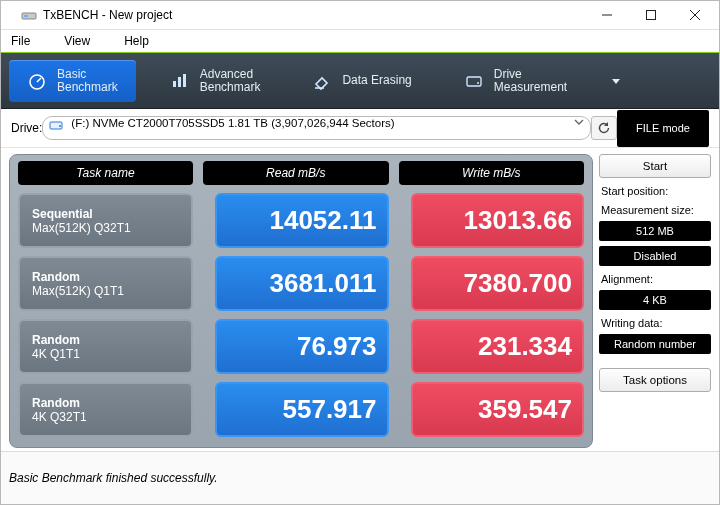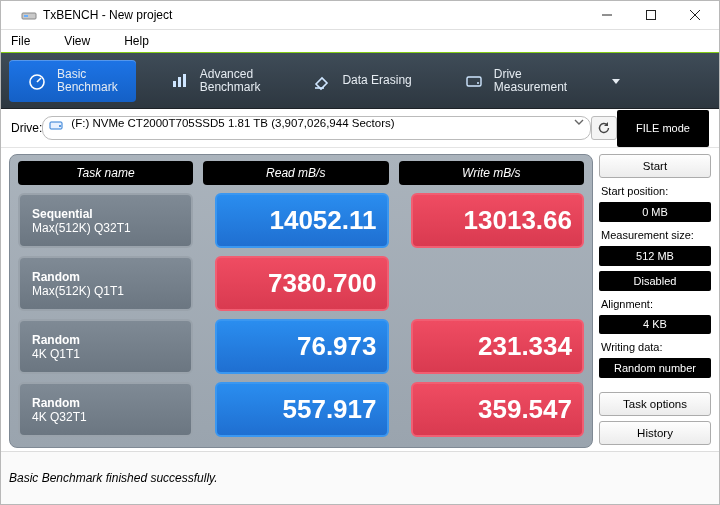--- a/index.html
+++ b/index.html
@@ -174,20 +174,21 @@
           </div>
           <div class="val read">14052.11</div>
           <div class="val write">13013.66</div>
         </div>
 
         <div class="bench-row">
           <div class="task">
             <span class="t1">Random</span>
             <span>Max(512K) Q1T1</span>
           </div>
+          <div class="val read">3681.011</div>
           <div class="val write">7380.700</div>
         </div>
 
         <div class="bench-row">
           <div class="task">
             <span class="t1">Random</span>
             <span>4K Q1T1</span>
           </div>
           <div class="val read">76.973</div>
           <div class="val write">231.334</div>
@@ -202,34 +203,30 @@
           <div class="val write">359.547</div>
         </div>
       </div>
     </div>
 
     <div class="side">
       <div class="sbtn">
           <span>Start</span>
         </div>
       <div class="slabel">Start position:</div>
-      <div class="sval">0 MB</div>
       <div class="slabel">Measurement size:</div>
       <div class="sval">512 MB</div>
       <div class="sval">Disabled</div>
       <div class="slabel">Alignment:</div>
       <div class="sval">4 KB</div>
       <div class="slabel">Writing data:</div>
       <div class="sval">Random number</div>
       <div style="height:4px"></div>
       <div class="sbtn">
           <span>Task options</span>
         </div>
-      <div class="sbtn">
-          <span>History</span>
-        </div>
     </div>
   </div>
 
   <div class="status">
     <span>Basic Benchmark finished successfully.</span>
   </div>
 </div>
 
 </body></html>

